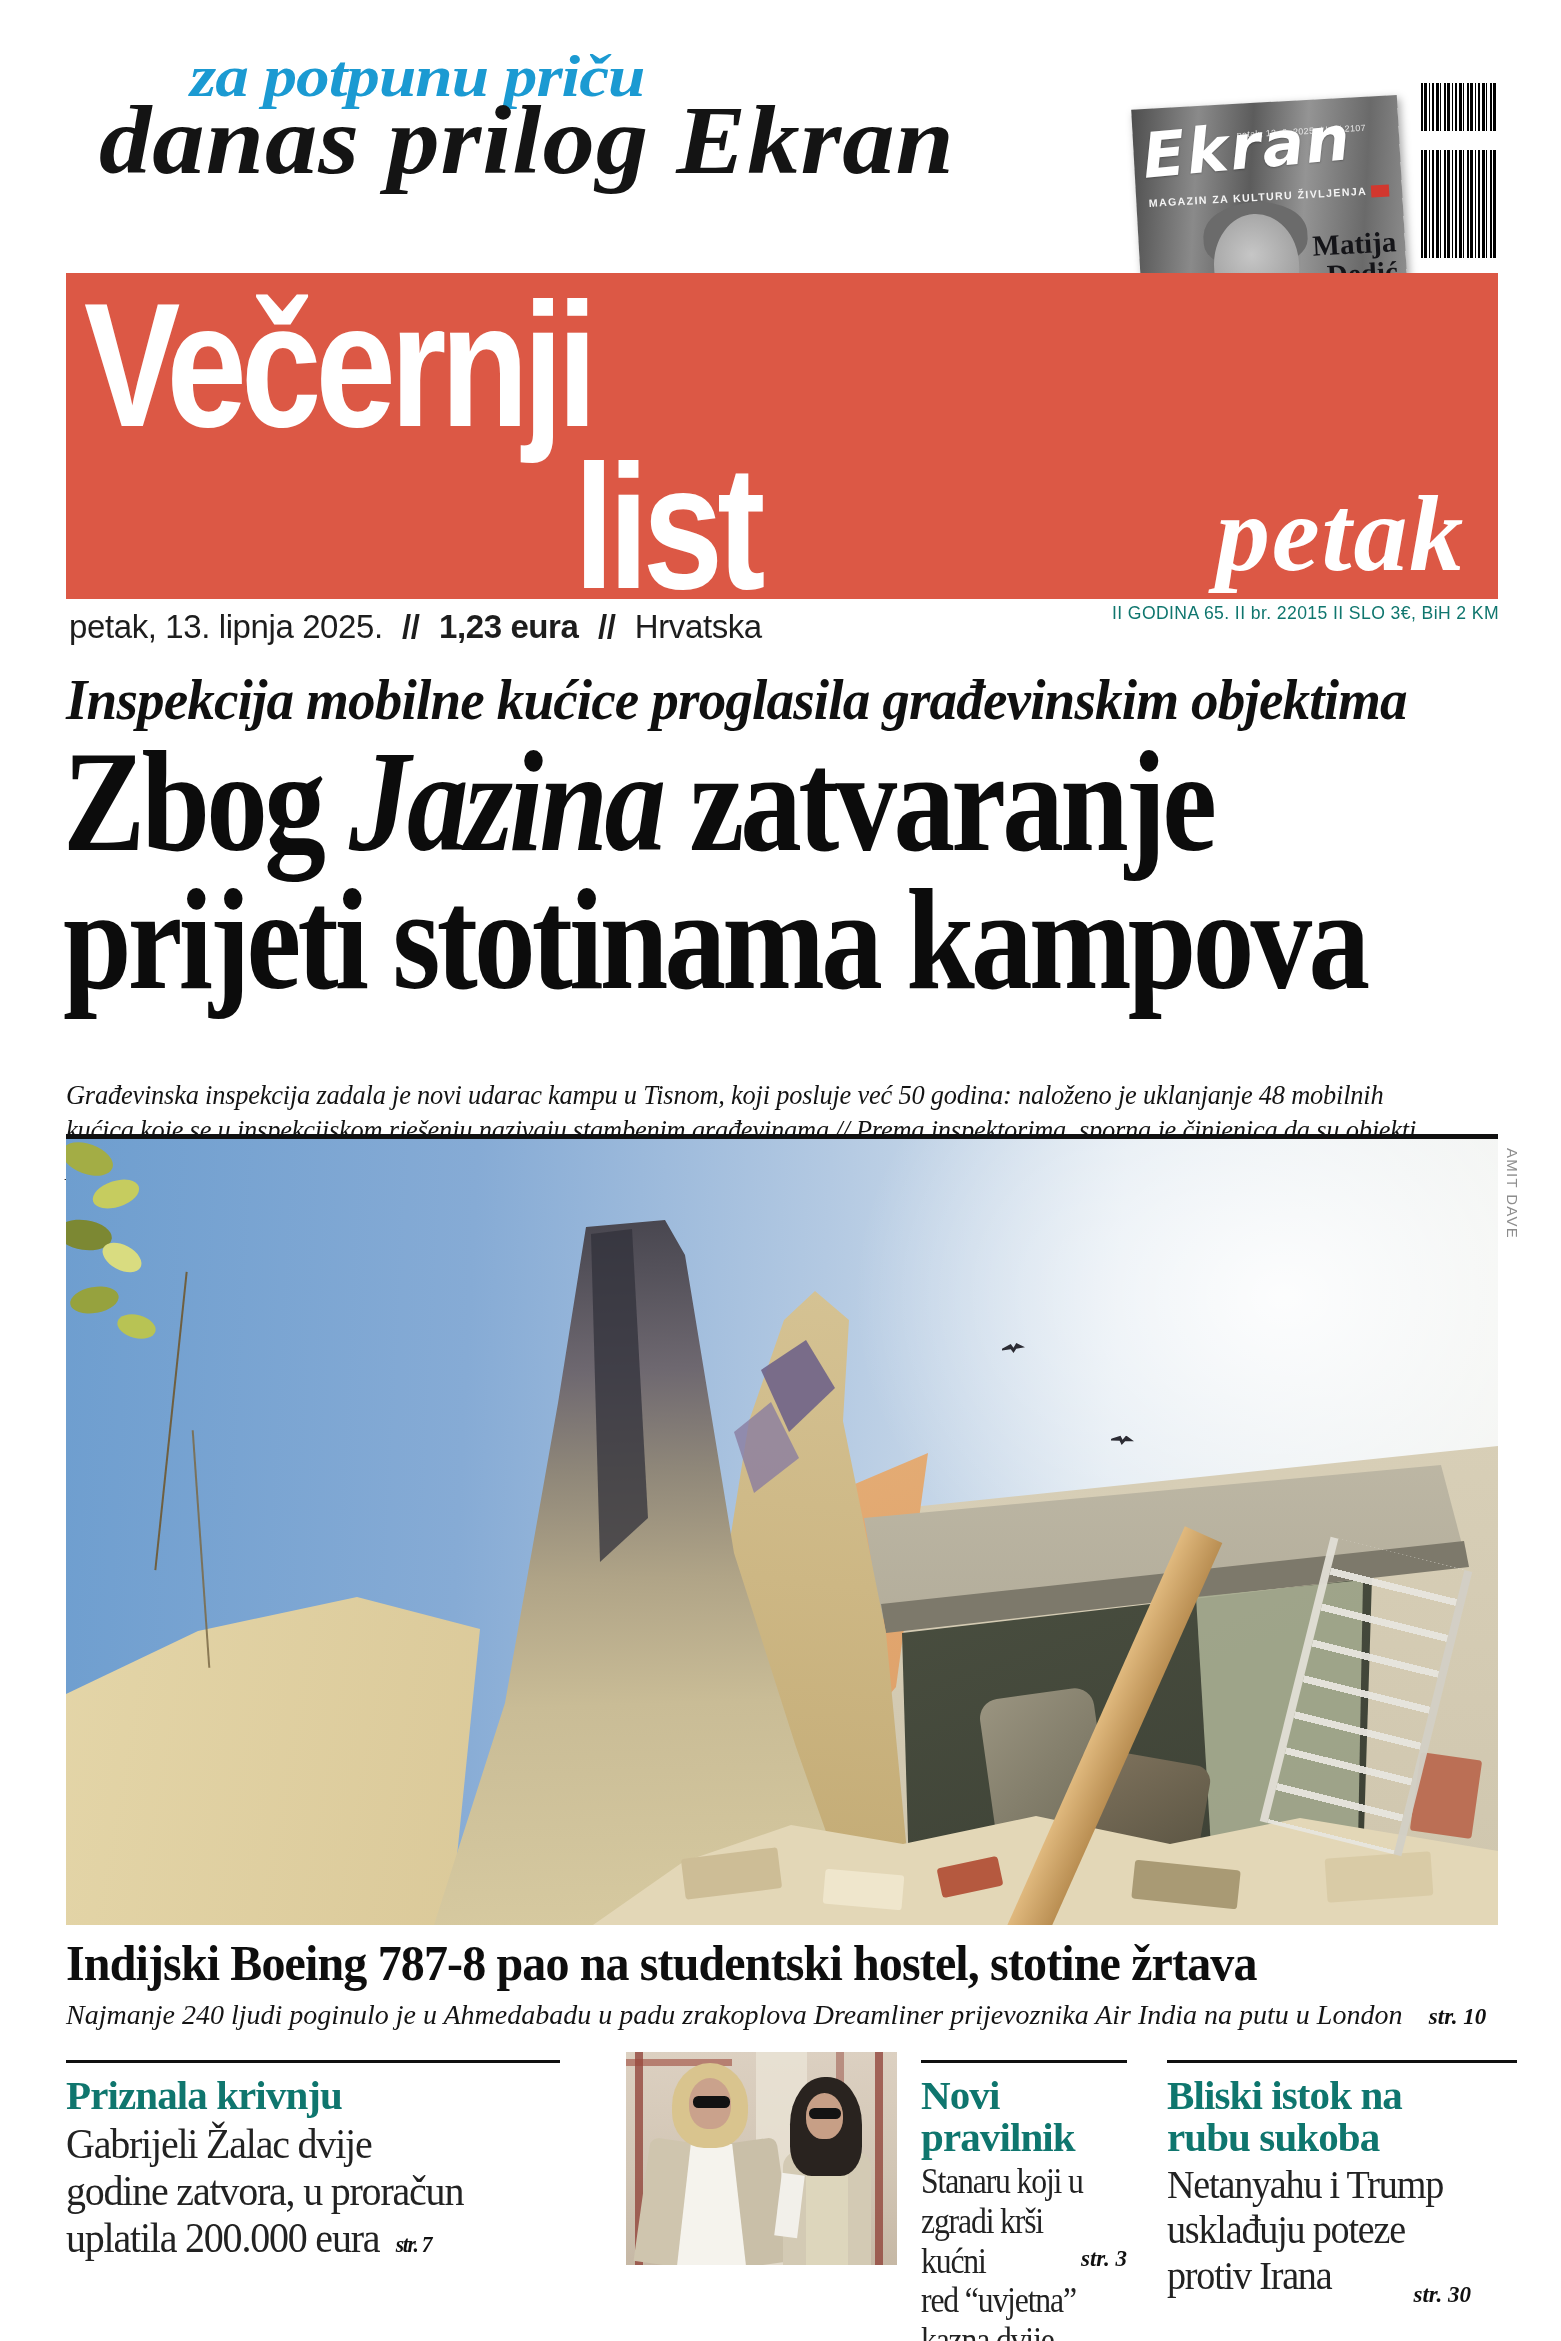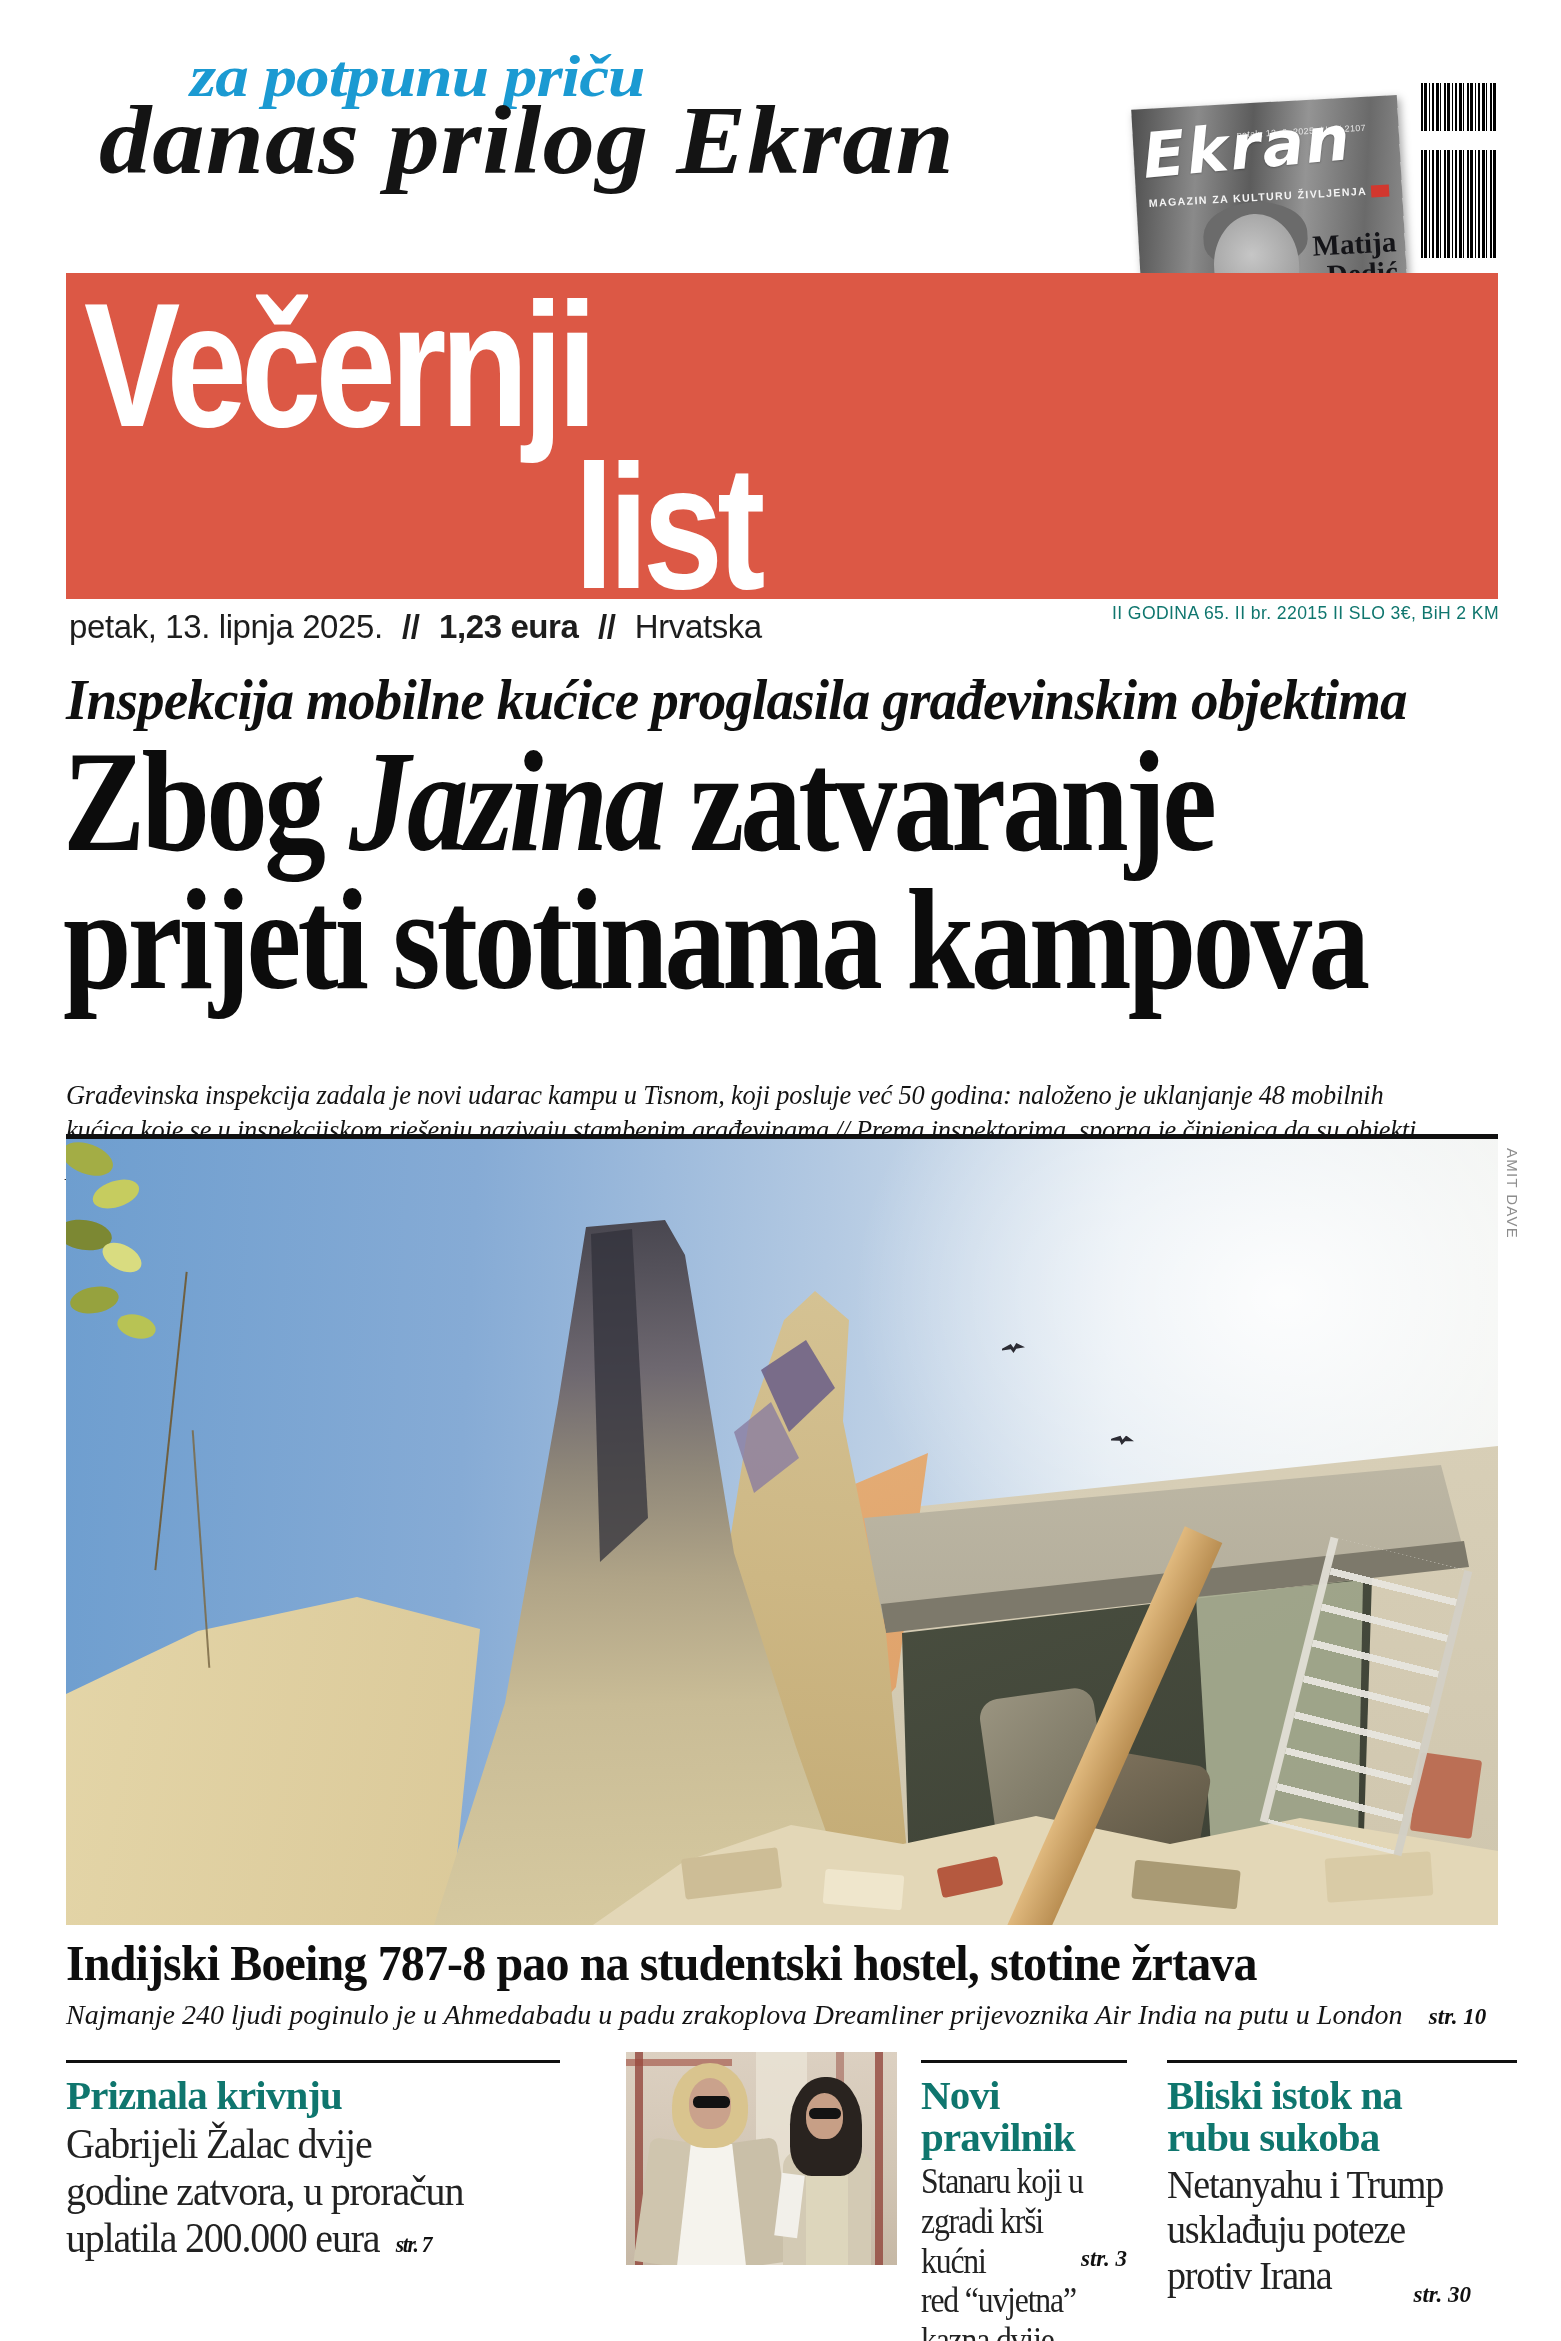--- a/index.html
+++ b/index.html
@@ -216,20 +216,21 @@
   </div>
 
   <div class="barcode bc1"></div>
   <div class="barcode bc2"></div>
 
   <div class="masthead">
     <div class="mast-name">
       <span>Večernji</span>
       <span class="l2">list</span>
     </div>
+    <div class="mast-day">petak</div>
   </div>
 
   <div class="dateline">
     <span>petak, 13. lipnja 2025.</span>
     <span class="sep">//</span>
     <span class="bold">1,23 eura</span>
     <span class="sep">//</span>
     <span>Hrvatska</span>
   </div>
   <div class="issue-info">II GODINA 65. II br. 22015 II SLO 3€, BiH 2 KM</div>

